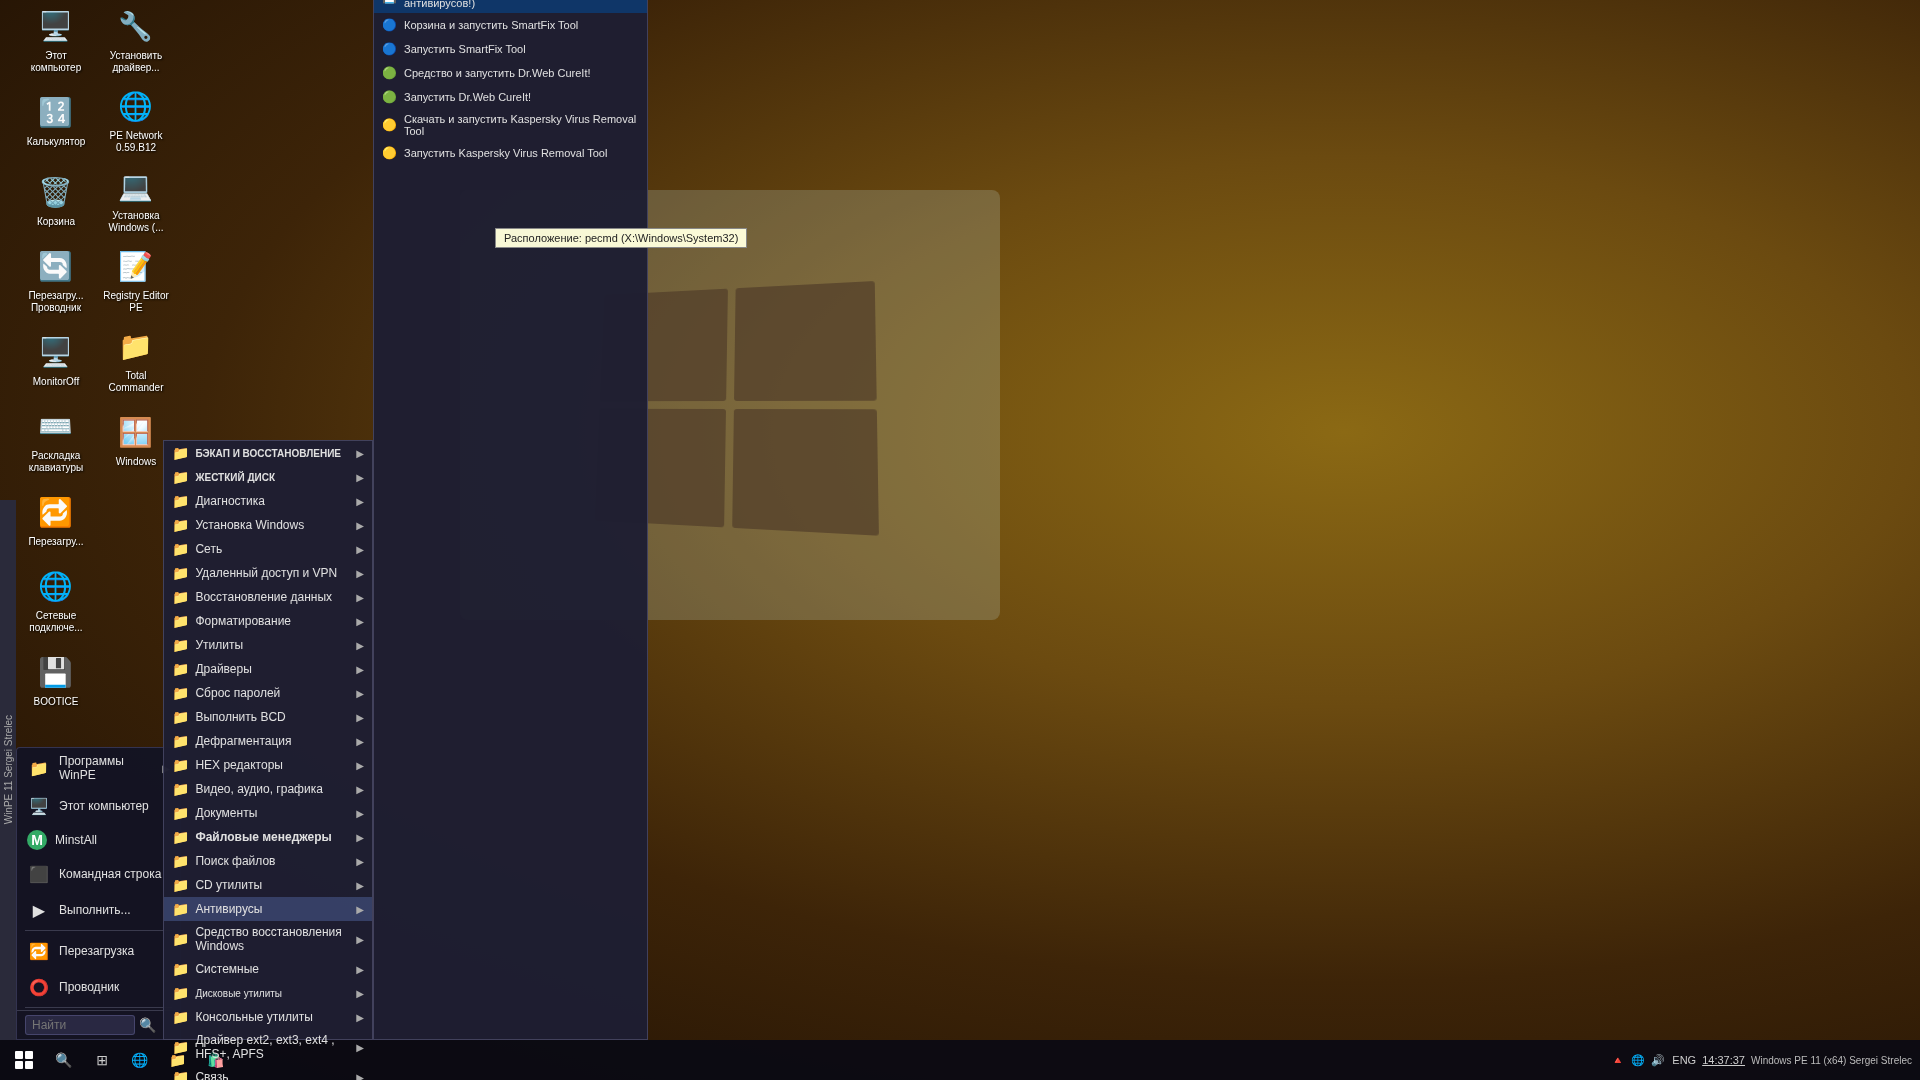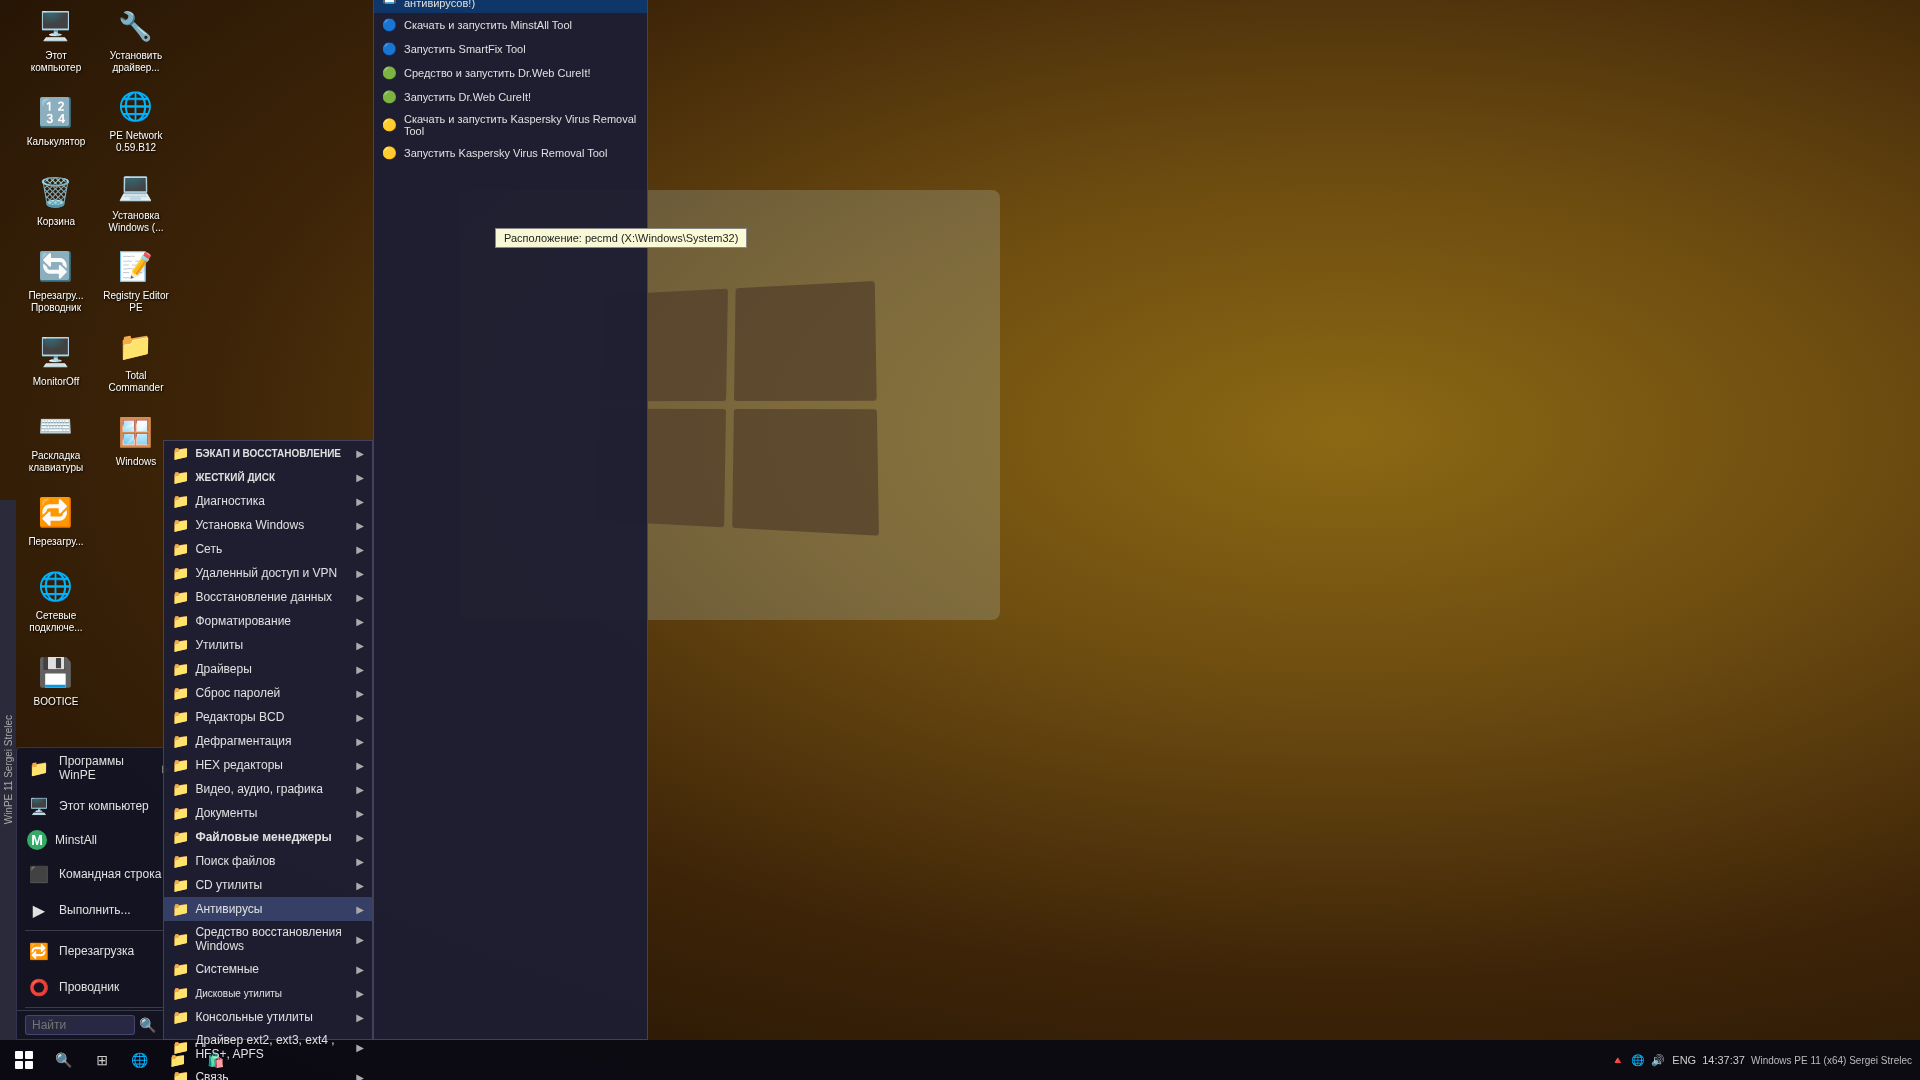--- a/index.html
+++ b/index.html
@@ -103,20 +103,21 @@
       justify-content: center;
       font-size: 11px;
       color: #ccc;
     }
 
     .clock {
       font-size: 11px;
       color: #ccc;
       text-align: center;
       line-height: 1.3;
+      text-decoration: underline;
     }
 
     
     .side-label {
       position: absolute;
       left: 0;
       bottom: 40px;
       width: 16px;
       height: 540px;
       background: #2a2a3a;
@@ -536,21 +537,21 @@
     <span style="font-size:12px;font-weight:normal">Драйверы</span>
     <span class="folder-arrow">▶</span>
     </div>
     <div class="folder-item">
       <span class="folder-icon">📁</span>
     <span style="font-size:12px;font-weight:normal">Сброс паролей</span>
     <span class="folder-arrow">▶</span>
     </div>
     <div class="folder-item">
       <span class="folder-icon">📁</span>
-    <span style="font-size:12px;font-weight:normal">Редакторы BCD</span>
+    <span style="font-size:12px;font-weight:normal">Выполнить BCD</span>
     <span class="folder-arrow">▶</span>
     </div>
     <div class="folder-item">
       <span class="folder-icon">📁</span>
     <span style="font-size:12px;font-weight:normal">Дефрагментация</span>
     <span class="folder-arrow">▶</span>
     </div>
     <div class="folder-item">
       <span class="folder-icon">📁</span>
     <span style="font-size:12px;font-weight:normal">HEX редакторы</span>
@@ -618,21 +619,21 @@
     </div>
   </div>
 
 <div class="submenu" id="antivirus-submenu" style="left: 373px; bottom: 40px;">
 <div class="submenu-item highlighted">
       <span class="submenu-icon">💾</span>
     <span style="font-size:11px">Ramdisk (Запустить перед запуском антивирусов!)</span>
     </div>
     <div class="submenu-item">
       <span class="submenu-icon">🔵</span>
-    <span style="font-size:11px">Скачать и запустить MinstAll Tool</span>
+    <span style="font-size:11px">Корзина и запустить SmartFix Tool</span>
     </div>
     <div class="submenu-item">
       <span class="submenu-icon">🔵</span>
     <span style="font-size:11px">Запустить SmartFix Tool</span>
     </div>
     <div class="submenu-item">
       <span class="submenu-icon">🟢</span>
     <span style="font-size:11px">Средство и запустить Dr.Web CureIt!</span>
     </div>
     <div class="submenu-item">

